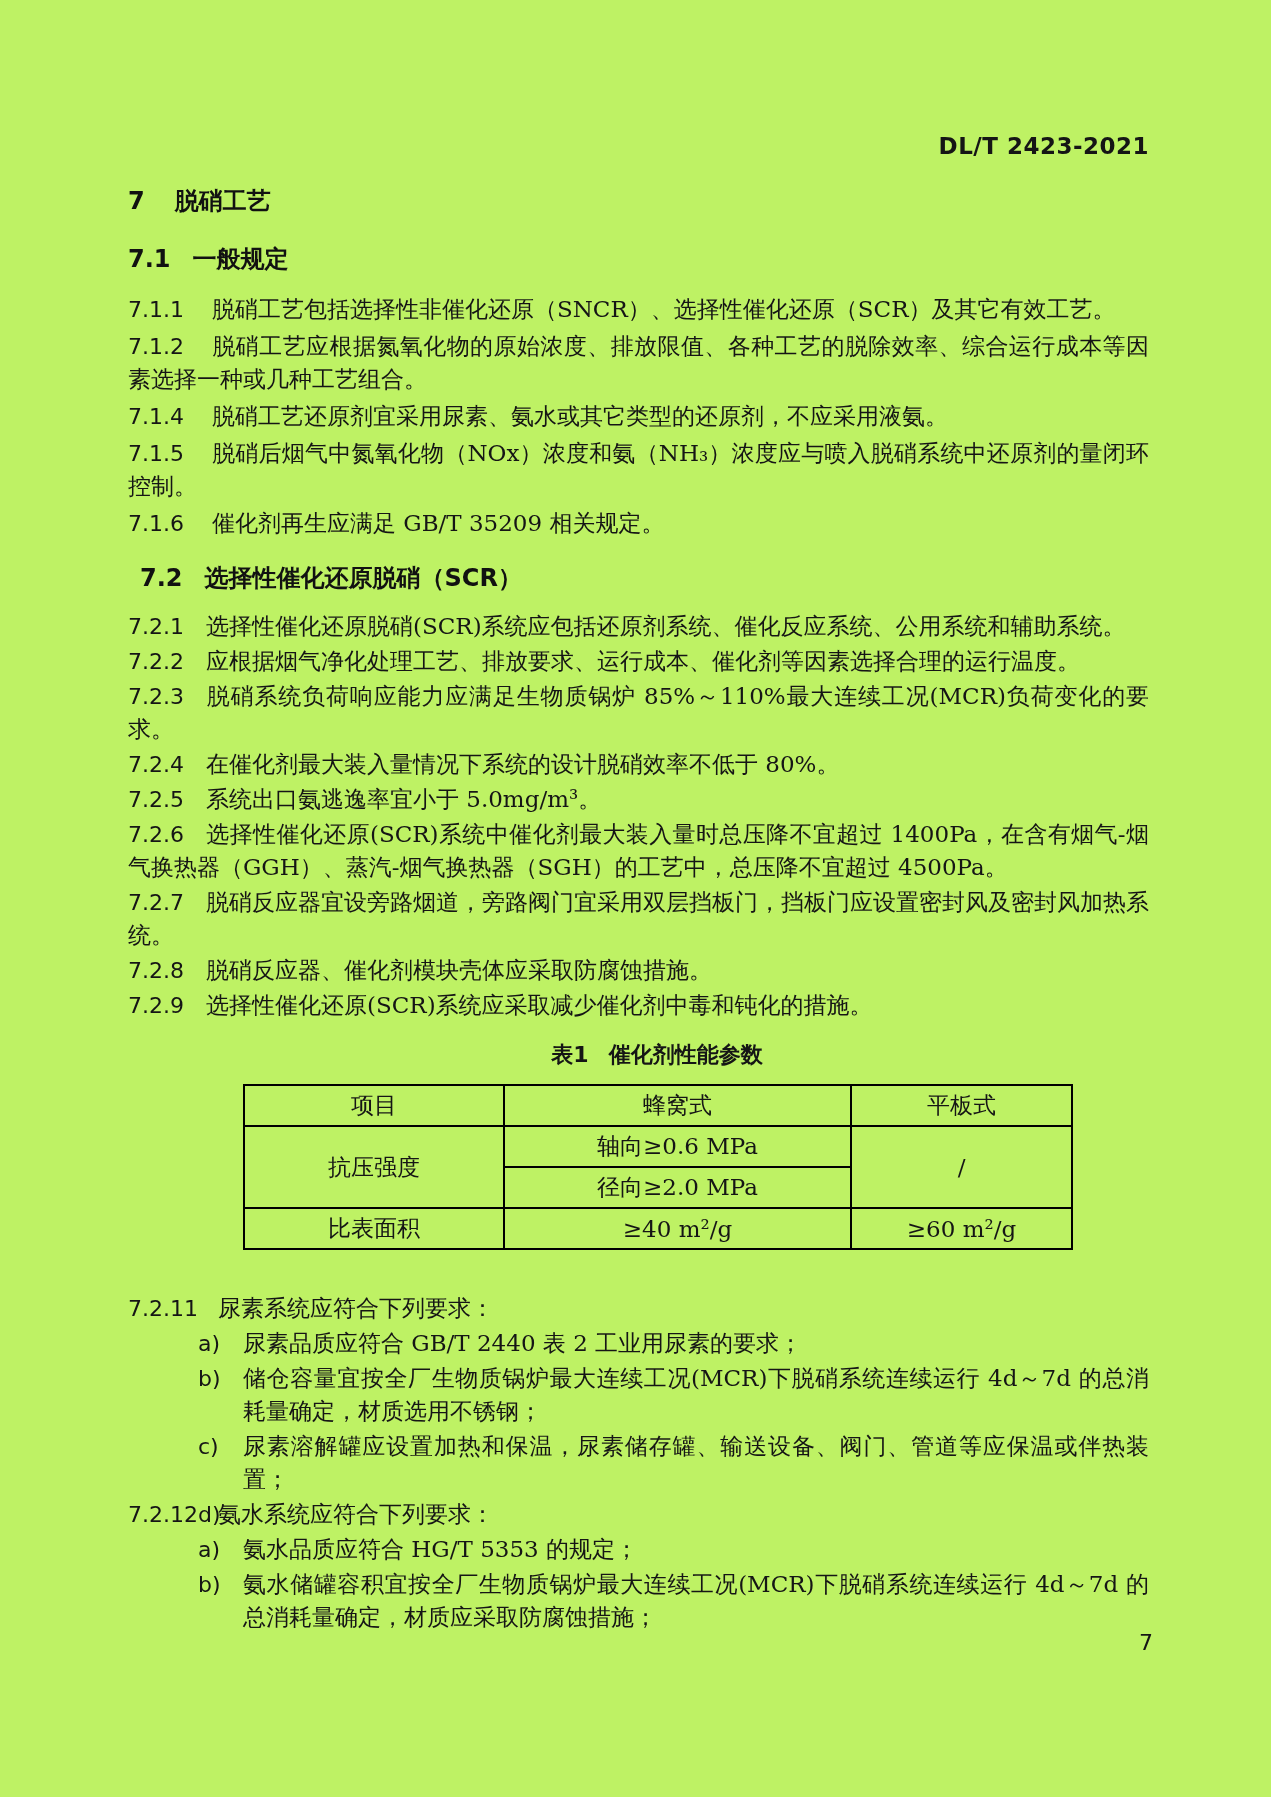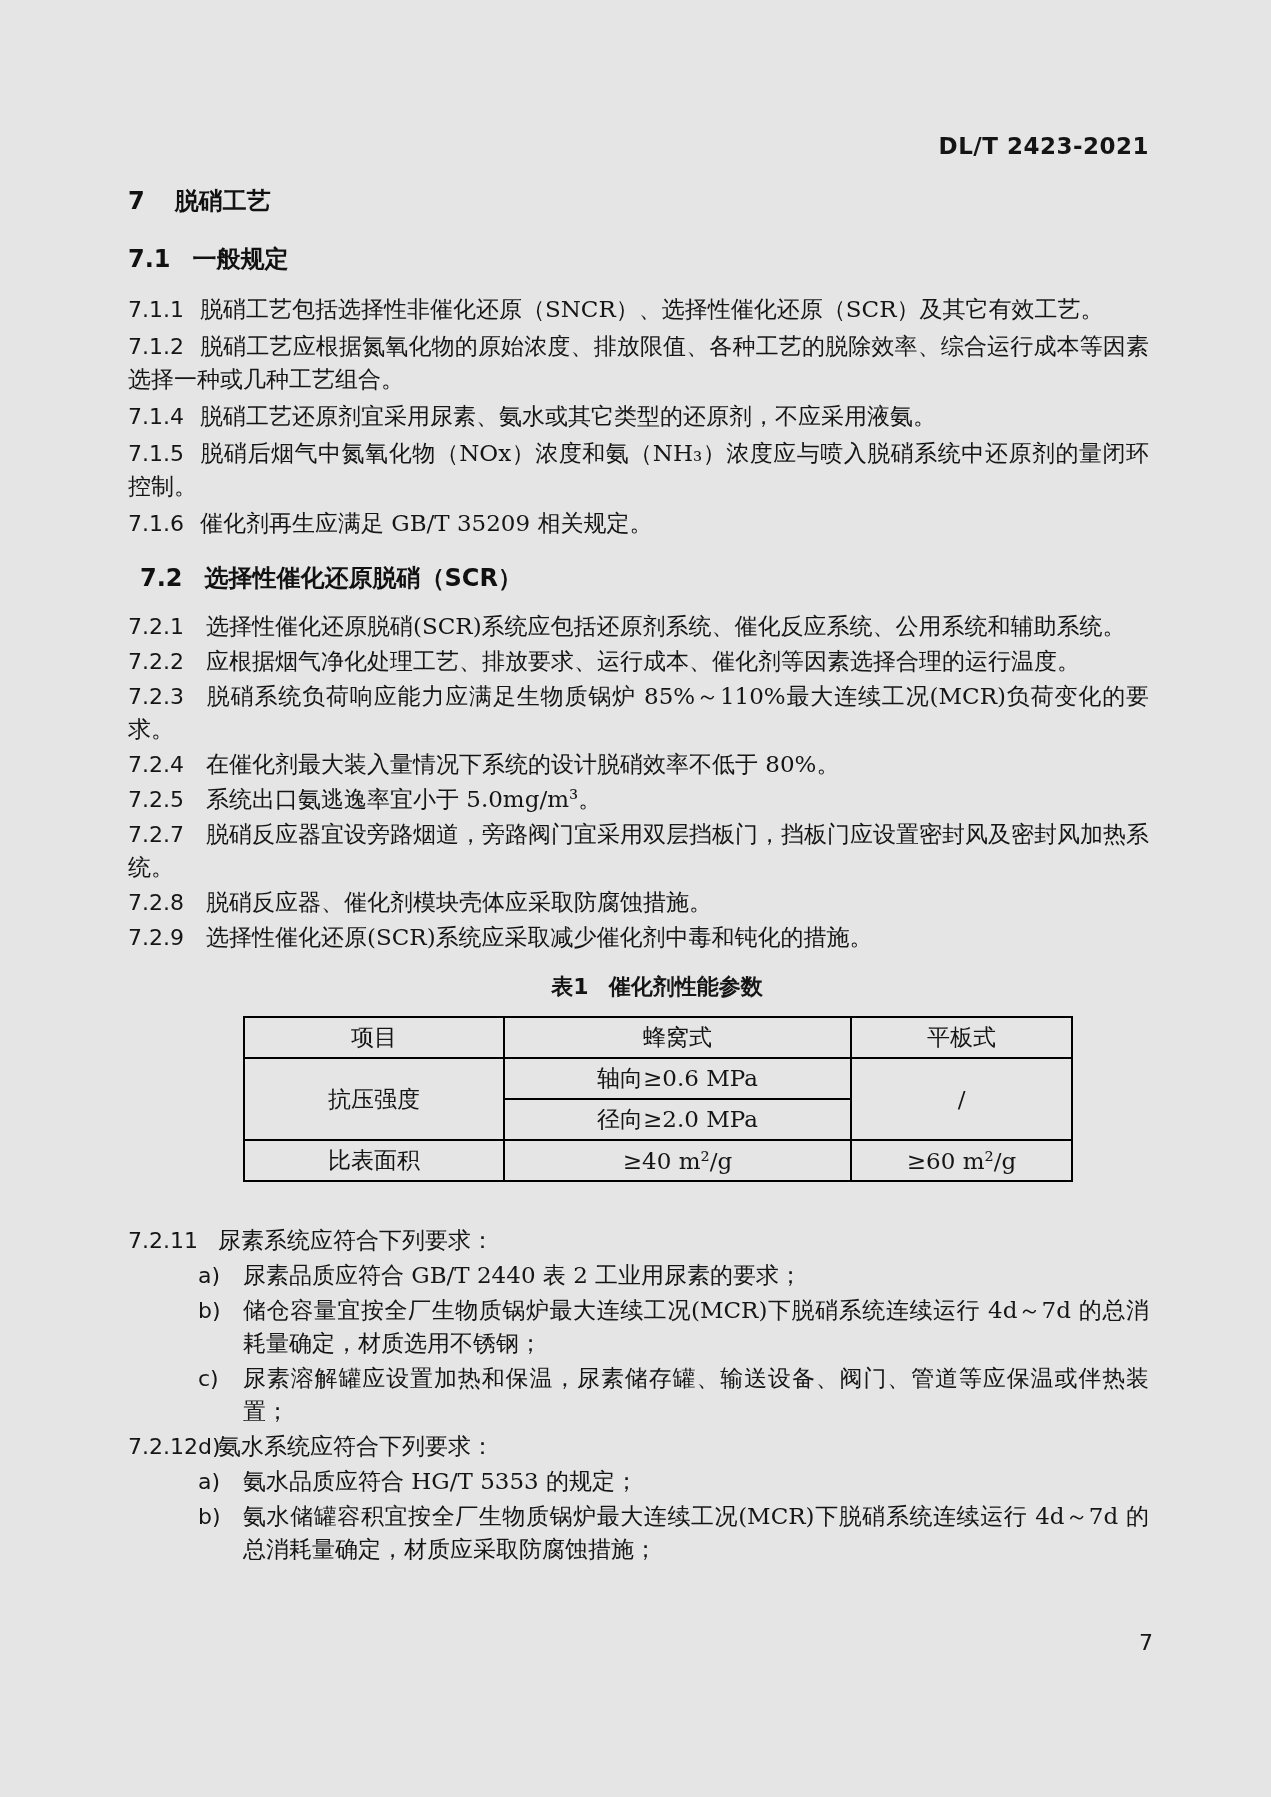--- a/index.html
+++ b/index.html
@@ -1,21 +1,21 @@
 <!DOCTYPE html>
 <html><head>
 <meta charset="utf-8">
 <style>
   * { box-sizing: border-box; }
   html, body { margin: 0; padding: 0; background: #ffffff; }
   .page {
     position: relative;
     width: 1271px;
     height: 1797px;
-    background: #e5e5e5;
+    background: #bef264;
     color: #151515;
     font-family: "DejaVu Serif", "Liberation Serif", serif;
     overflow: hidden;
   }
   .content {
     position: absolute;
     left: 128px;
     top: 0;
     width: 1021px;
   }
@@ -44,21 +44,21 @@
     margin: 0 0 4px 0;
     font-size: 23px;
     line-height: 33px;
     text-align: justify;
   }
   .g72 .para { margin-bottom: 2px; }
   .para .num, .clause-head .num, .sub .letter {
     font-family: "DejaVu Sans", "Liberation Sans", sans-serif;
     font-size: 22px;
   }
-  .n71 { margin-right: 16px; }
+  .n71 { margin-right: 28px; }
   .n72 { margin-right: 22px; }
 
   .caption {
     margin: 18px 0 0 115px;
     width: 828px;
     text-align: center;
     font-family: "DejaVu Sans", "Liberation Sans", sans-serif;
     font-size: 22px;
     font-weight: 700;
   }
@@ -136,20 +136,21 @@
     <h2 class="h-sub h-72">
       <span class="num">7.2</span><span>选择性催化还原脱硝（SCR）</span>
     </h2>
 
     <div class="g72">
       <p class="para"><span class="num n72">7.2.1</span><span>选择性催化还原脱硝(SCR)系统应包括还原剂系统、催化反应系统、公用系统和辅助系统。</span></p>
       <p class="para"><span class="num n72">7.2.2</span><span>应根据烟气净化处理工艺、排放要求、运行成本、催化剂等因素选择合理的运行温度。</span></p>
       <p class="para"><span class="num n72">7.2.3</span><span>脱硝系统负荷响应能力应满足生物质锅炉 85%～110%最大连续工况(MCR)负荷变化的要求。</span></p>
       <p class="para"><span class="num n72">7.2.4</span><span>在催化剂最大装入量情况下系统的设计脱硝效率不低于 80%。</span></p>
       <p class="para"><span class="num n72">7.2.5</span><span>系统出口氨逃逸率宜小于 5.0mg/m³。</span></p>
+      <p class="para"><span class="num n72">7.2.6</span><span>选择性催化还原(SCR)系统中催化剂最大装入量时总压降不宜超过 1400Pa，在含有烟气-烟气换热器（GGH）、蒸汽-烟气换热器（SGH）的工艺中，总压降不宜超过 4500Pa。</span></p>
       <p class="para"><span class="num n72">7.2.7</span><span>脱硝反应器宜设旁路烟道，旁路阀门宜采用双层挡板门，挡板门应设置密封风及密封风加热系统。</span></p>
       <p class="para"><span class="num n72">7.2.8</span><span>脱硝反应器、催化剂模块壳体应采取防腐蚀措施。</span></p>
       <p class="para"><span class="num n72">7.2.9</span><span>选择性催化还原(SCR)系统应采取减少催化剂中毒和钝化的措施。</span></p>
     </div>
 
     <div class="caption">
       <span class="cap-label">表1</span><span>催化剂性能参数</span>
     </div>
 
     <table class="t1">

